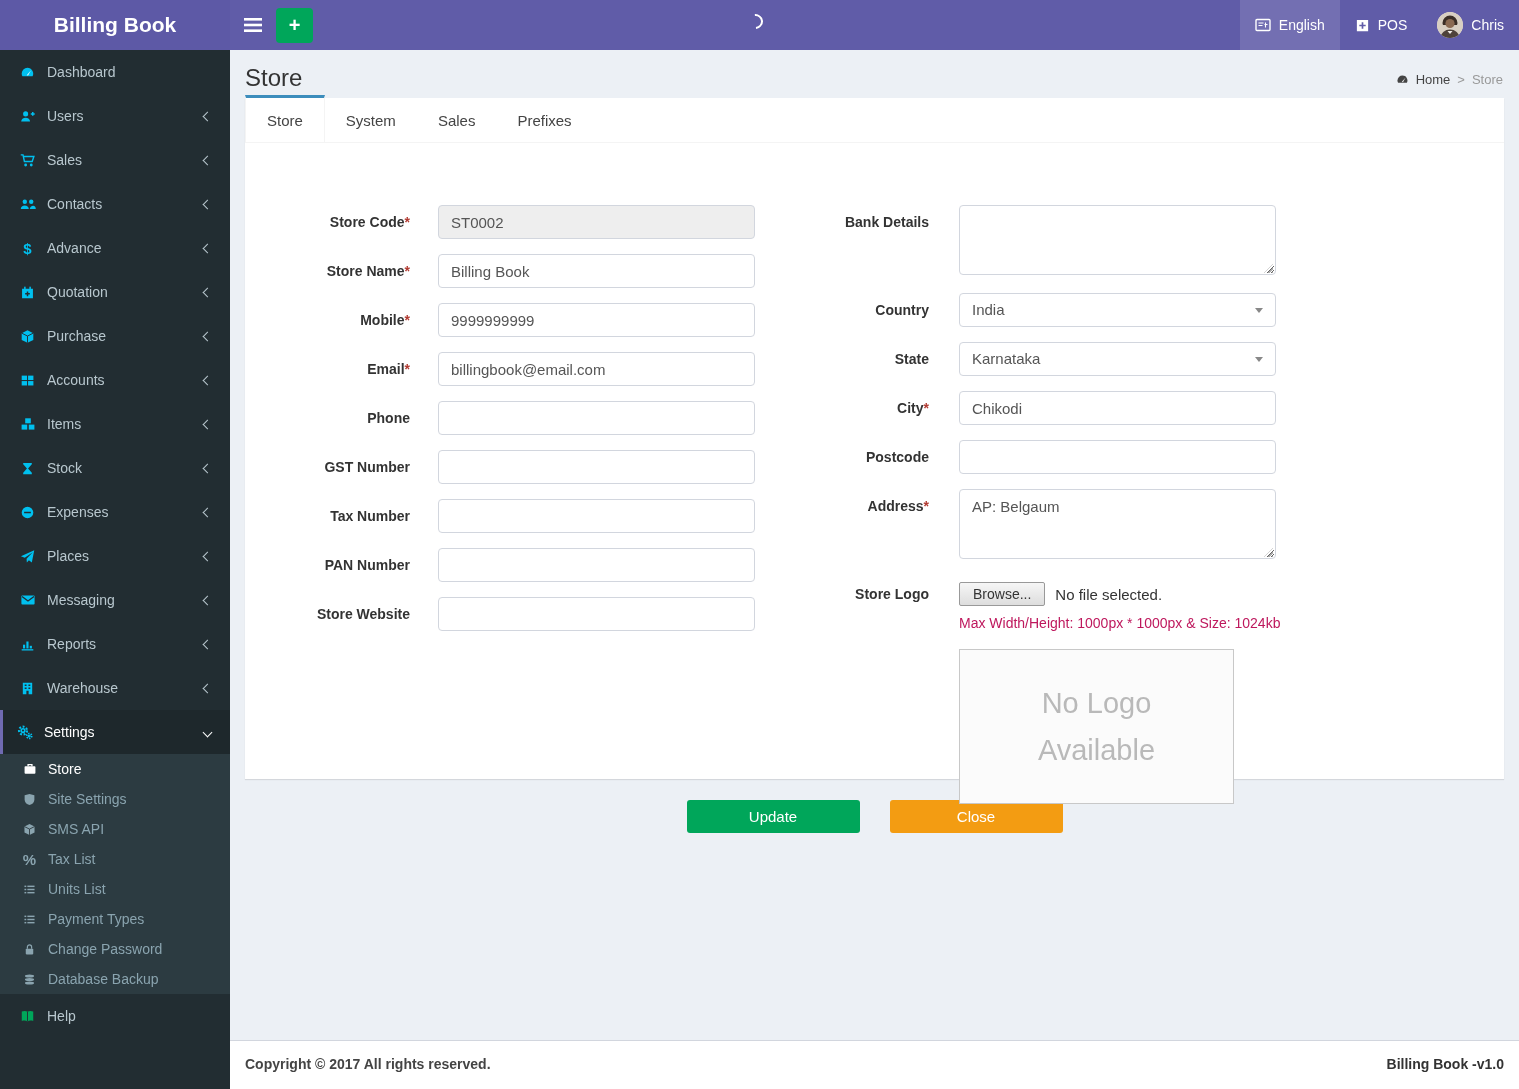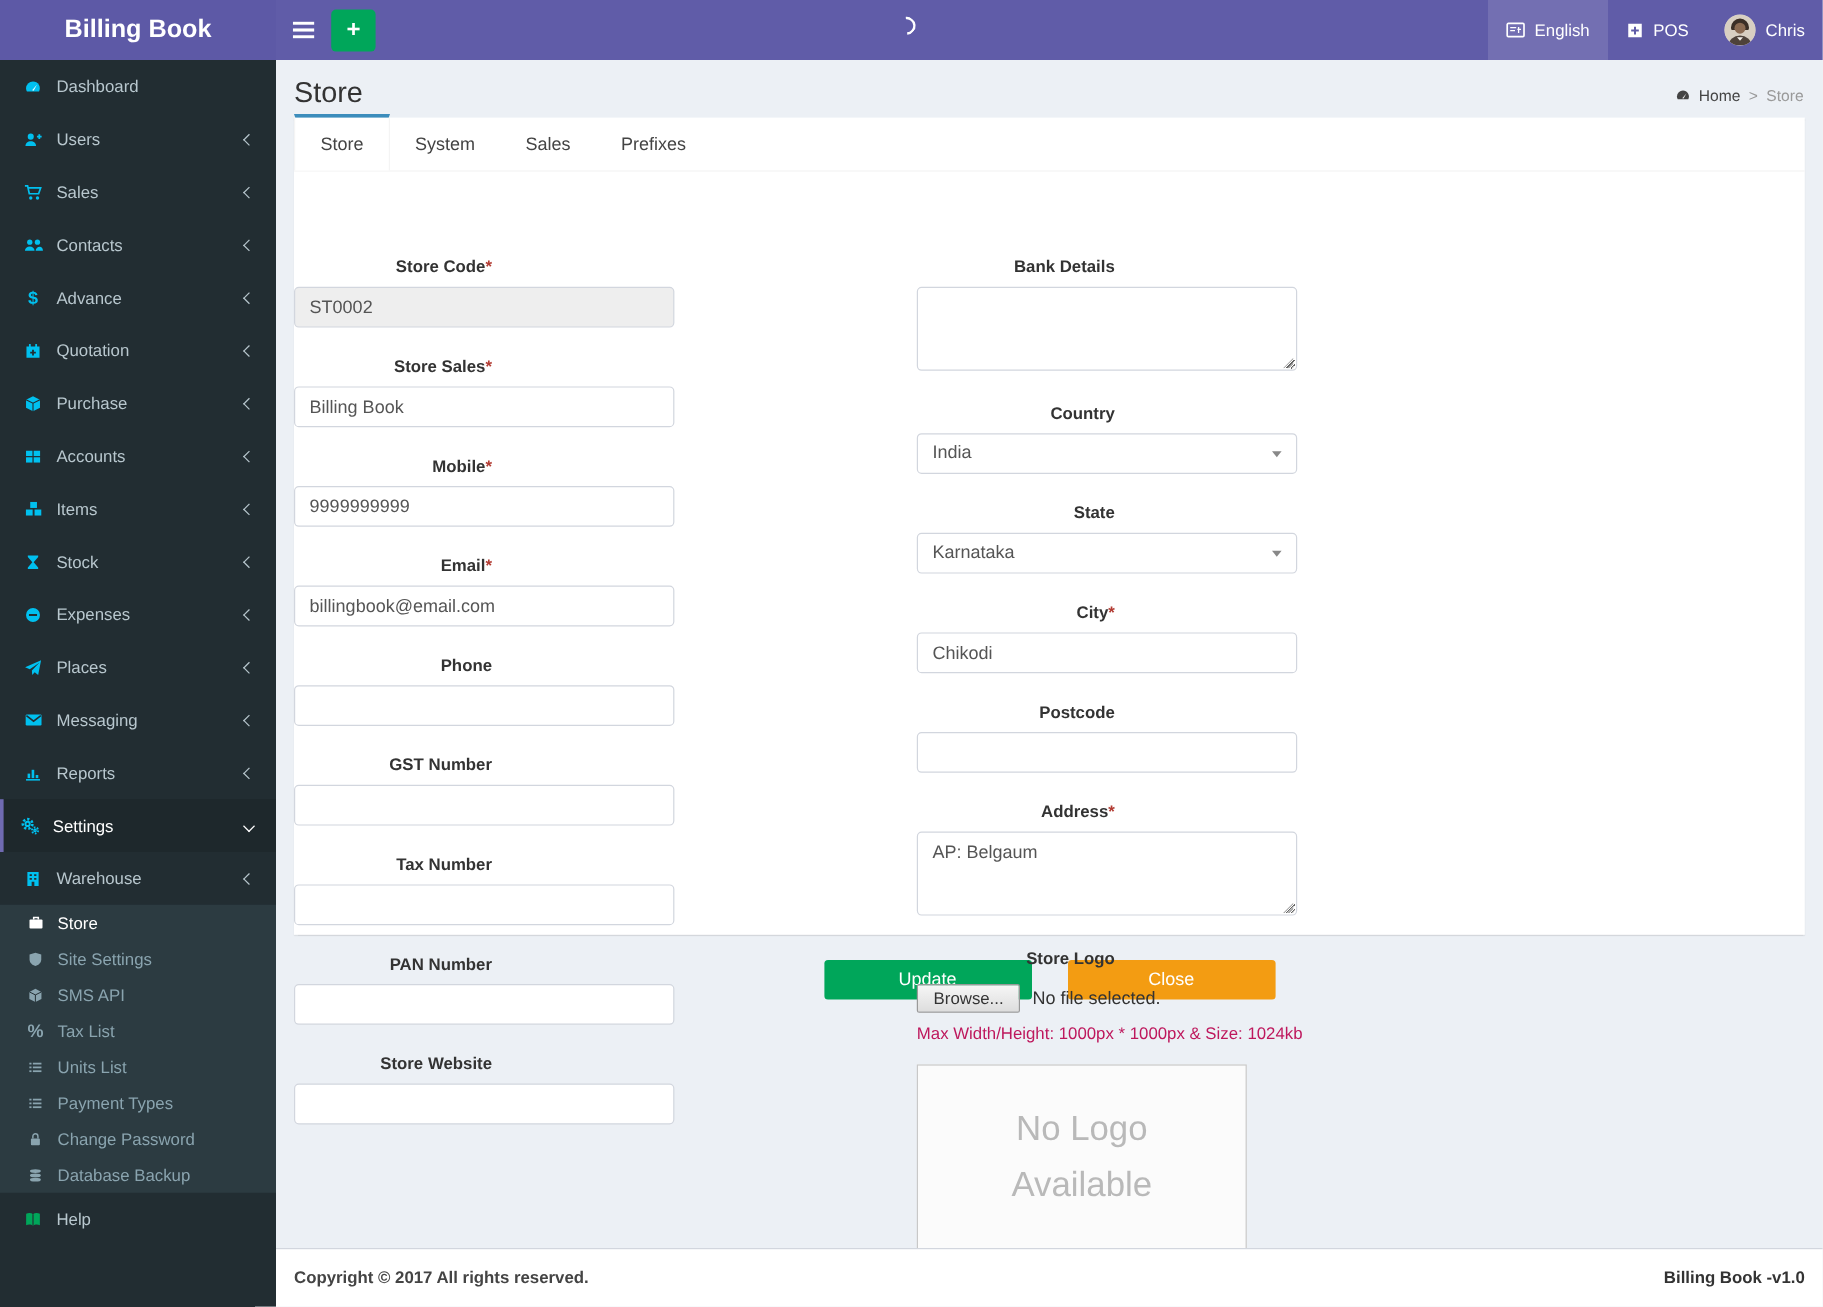--- a/index.html
+++ b/index.html
@@ -49,21 +49,21 @@
   .breadcrumb .sep, .breadcrumb .current { color:#999; }
   .card { margin:0 15px; background:#fff; box-shadow:0 1px 1px rgba(0,0,0,0.1); height:681px; position:relative; }
   .tabs { display:flex; border-bottom:1px solid #f4f4f4; height:45px; }
   .tab { padding:0 21px; display:flex; align-items:center; font-size:15px; color:#444; cursor:pointer; }
   .tab.active { border-top:3px solid #3c8dbc; margin-top:-3px; background:#fff;
                 border-left:1px solid #f4f4f4; border-right:1px solid #f4f4f4; }
   .form-area { position:relative; height:635px; }
   .fcol { position:absolute; top:62px; }
   .fcol.left  { left:0;    width:515px; }
   .fcol.right { left:519px; width:525px; }
-  .frow { display:flex; margin-bottom:15px;flex-direction:column; }
+  .frow { display:flex; margin-bottom:15px; }
   .frow label { width:165px; margin-right:28px; text-align:right; font-weight:bold; font-size:14px; color:#333; line-height:34px; }
   .fcol.right .frow label { margin-right:30px; }
   .req { color:#b23b32; }
   .ctl { width:317px; height:34px; border:1px solid #d2d6de; border-radius:4px; padding:0 12px;
          font-size:15px; color:#555; font-family:inherit; background:#fff; }
   .ctl.readonly { background:#eee; }
   textarea.ctl { height:70px; padding:6px 12px; resize:vertical; line-height:1.4; }
   .ta-wrap { position:relative; width:317px; }
   .ta-wrap .grip { position:absolute; right:3px; bottom:5px; width:9px; height:9px; pointer-events:none;
     background:repeating-linear-gradient(135deg,#aaa 0 1px,transparent 1px 3px);
@@ -371,37 +371,37 @@
   </div>
   <div class="menu-item">
     <span class="icn">
         <svg width="15" height="15">
           <use href="#i-chart"></use>
         </svg>
       </span>
     <span class="lbl">Reports</span>
       <span class="chev left"></span>
   </div>
+  <div class="menu-item">
+    <span class="icn">
+        <svg width="15" height="15">
+          <use href="#i-building"></use>
+        </svg>
+      </span>
+    <span class="lbl">Warehouse</span>
+      <span class="chev left"></span>
+  </div>
   <div class="menu-item active-parent">
     <span class="icn">
         <svg width="16" height="16">
           <use href="#i-gears"></use>
         </svg>
       </span>
     <span class="lbl">Settings</span>
       <span class="chev down"></span>
-  </div>
-  <div class="menu-item">
-    <span class="icn">
-        <svg width="15" height="15">
-          <use href="#i-building"></use>
-        </svg>
-      </span>
-    <span class="lbl">Warehouse</span>
-      <span class="chev left"></span>
   </div>
   <div class="submenu">
     <div class="menu-item active">
       <span class="icn">
           <svg width="14" height="14">
             <use href="#i-briefcase"></use>
           </svg>
         </span>
       <span class="lbl">Store</span>
     </div>
@@ -492,21 +492,21 @@
     </div>
 
     <div class="form-area">
 
       <div class="fcol left">
         <div class="frow">
           <label><span>Store Code</span><span class="req">*</span></label>
           <input class="ctl readonly" readonly="" value="ST0002" style="">
         </div>
         <div class="frow">
-          <label><span>Store Sales</span><span class="req">*</span></label>
+          <label><span>Store Name</span><span class="req">*</span></label>
           <input class="ctl" value="Billing Book" style="">
         </div>
         <div class="frow">
           <label><span>Mobile</span><span class="req">*</span></label>
           <input class="ctl" value="9999999999" style="">
         </div>
         <div class="frow">
           <label><span>Email</span><span class="req">*</span></label>
           <input class="ctl" value="billingbook@email.com" style="">
         </div>

